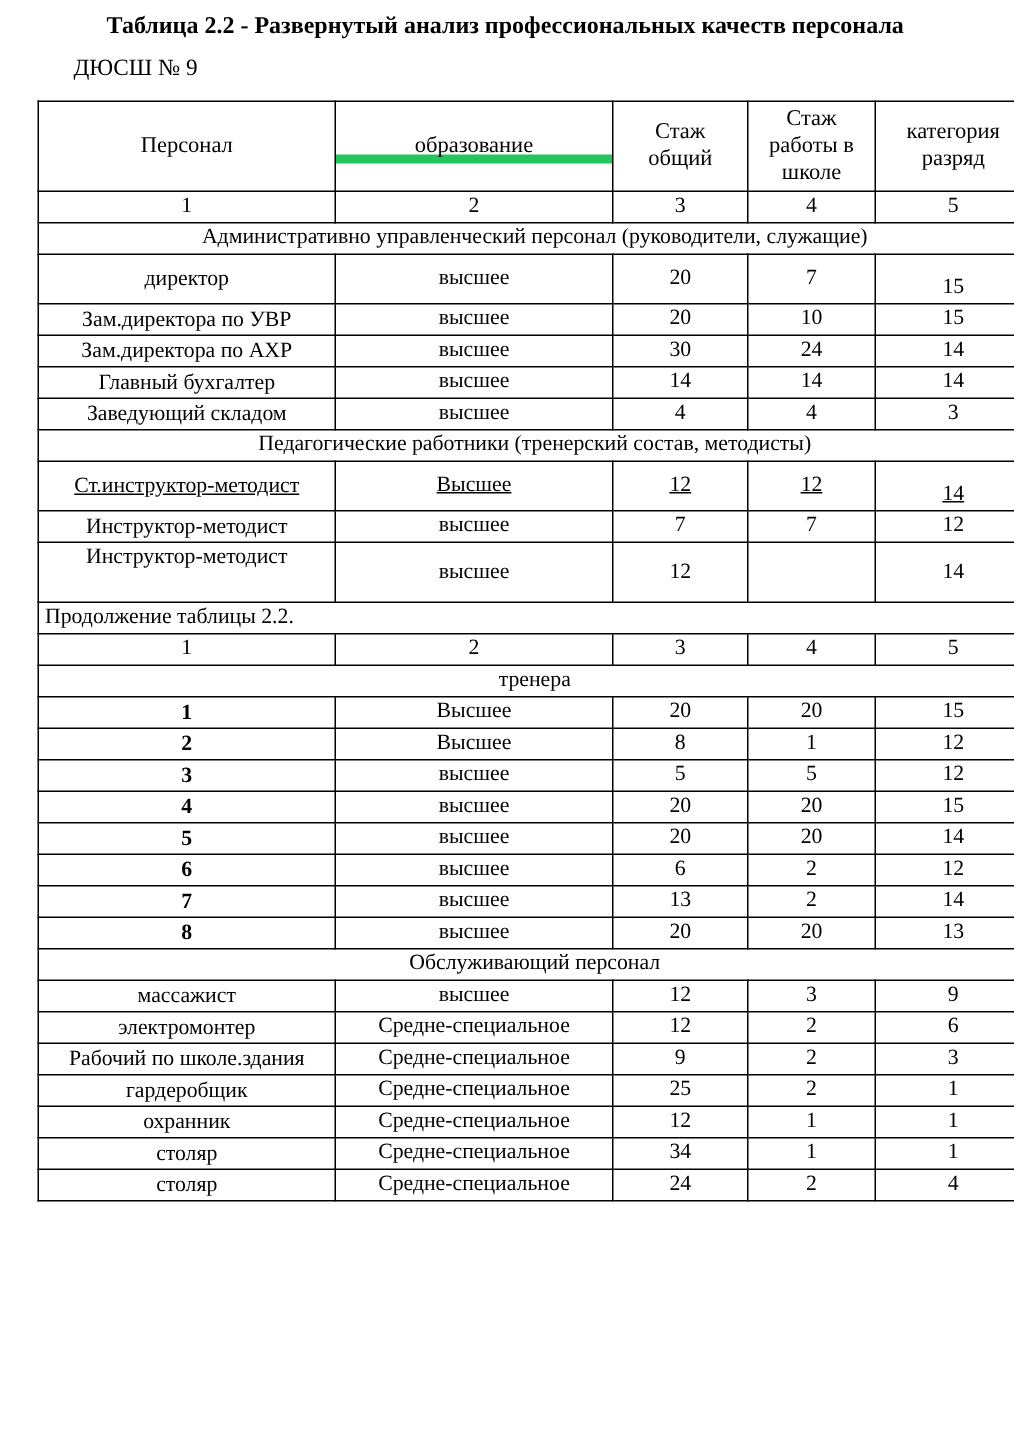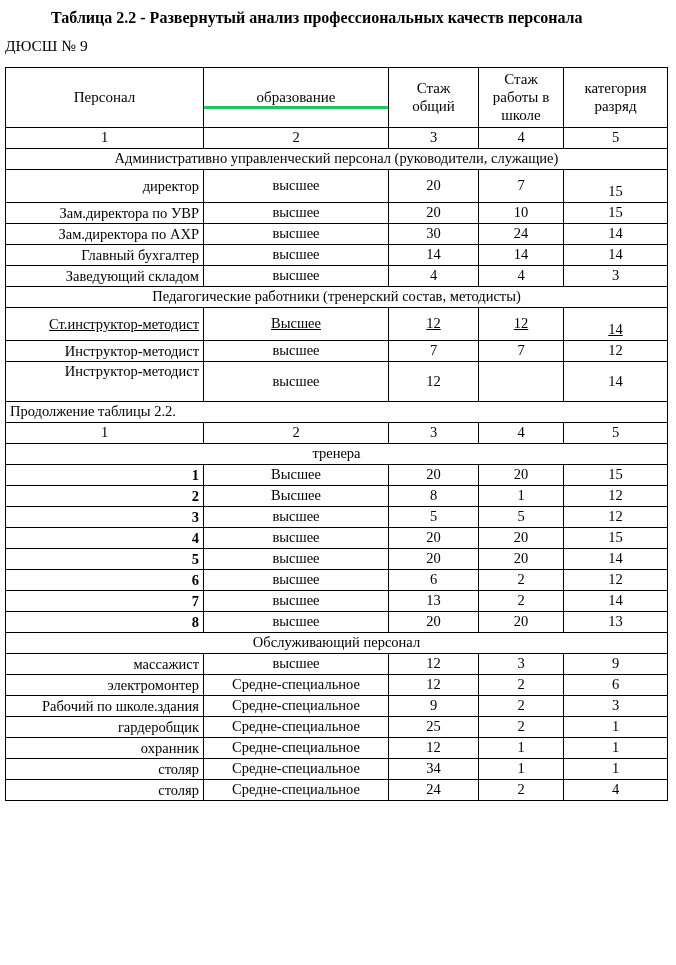--- a/index.html
+++ b/index.html
@@ -3,32 +3,33 @@
 <meta charset="utf-8">
 <style>
   * { box-sizing: border-box; }
   html, body { margin: 0; padding: 0; background: #ffffff; }
   body {
     width: 676px; height: 965px;
     font-family: "Liberation Serif", serif;
     color: #000;
     overflow: hidden;
   }
-  .page { padding: 8px 7px 4px 5px; }
+  .page { padding: 8px 7px 4px 25px; }
   .doc-title {
     font-weight: bold;
     font-size: 16px;
     line-height: 1.3;
     text-indent: 46px;
     white-space: nowrap;
   }
   .doc-subtitle {
     font-size: 15.5px;
     margin-top: 8px;
     margin-bottom: 12px;
+    margin-left: 24px;
   }
   table.tbl {
     border-collapse: collapse;
     width: 662px;
     table-layout: fixed;
     font-size: 14.5px;
   }
   .tbl th, .tbl td {
     border: 1px solid #000;
     padding: 0 4px;
@@ -38,28 +39,28 @@
     font-weight: normal;
     text-align: center;
     vertical-align: middle;
     height: 55px;
     font-size: 15px;
     line-height: 1.2;
     white-space: pre-line;
   }
   th.c-edu { vertical-align: top; padding: 0; }
   .edu-top {
-    border-bottom: 3px solid #22c55e;
+    border-bottom: 6px solid #22c55e;
     height: 23px;
     line-height: 23px;
     text-align: center;
   }
   .tbl tbody tr { height: 21px; }
   td.name {
-    text-align: right;
+    text-align: center;
     white-space: pre-line;
     line-height: 1.25;
     vertical-align: middle;
     margin-top: 16px;
   }
   td.val { text-align: center; vertical-align: middle; }
   td.num { text-align: center; height: 19px; }
   td.section {
     text-align: center;
     font-weight: normal;

